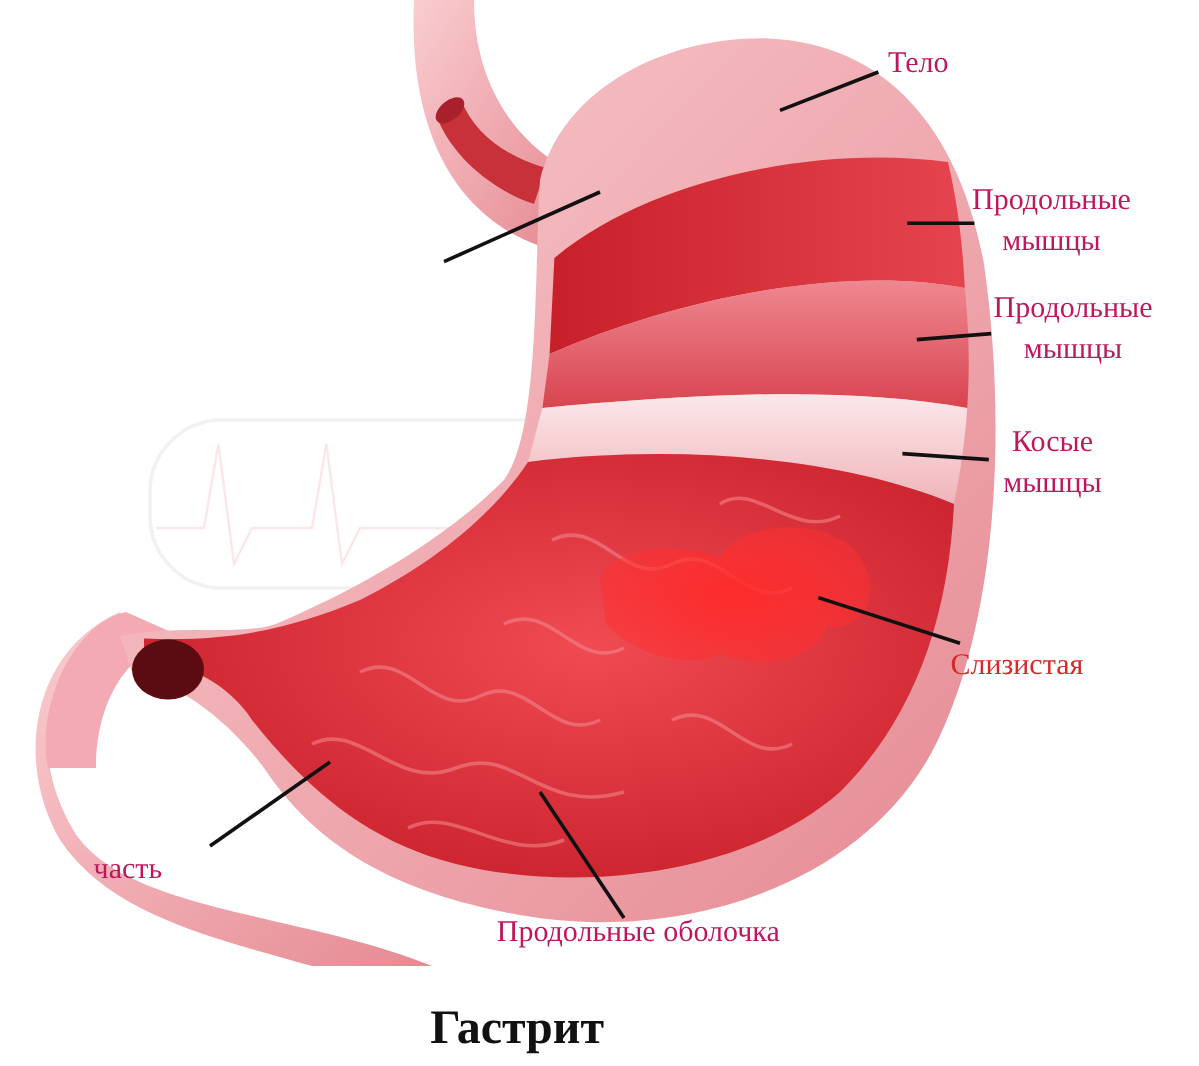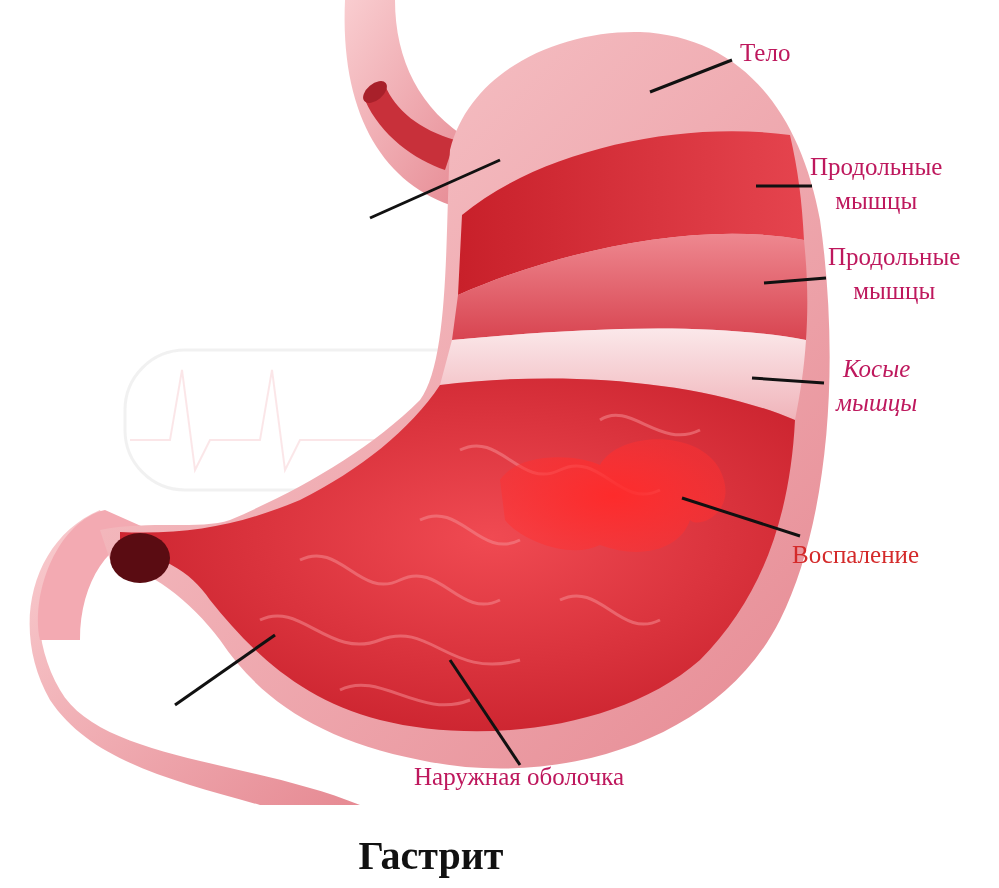--- a/index.html
+++ b/index.html
@@ -97,25 +97,26 @@
 <div class="label" style="left:810px;top:150px;">
   <div>Продольные</div>
   <div>мышцы</div>
 </div>
 
 <div class="label" style="left:828px;top:240px;">
   <div>Продольные</div>
   <div>мышцы</div>
 </div>
 
-<div class="label" style="left:836px;top:352px;font-style:italic;">
+<div class="label" style="left:836px;top:352px;">
   <div>Косые</div>
   <div>мышцы</div>
 </div>
 
-<div class="label red" style="left:792px;top:538px;">Воспаление</div>
+<div class="label red" style="left:792px;top:538px;">Слизистая</div>
 
 <div class="label" style="left:78px;top:708px;">
+  <div>часть</div>
 </div>
 
-<div class="label" style="left:414px;top:760px;">Наружная оболочка</div>
+<div class="label" style="left:414px;top:760px;">Продольные оболочка</div>
 
 <div class="title">Гастрит</div>
 
 </body></html>

